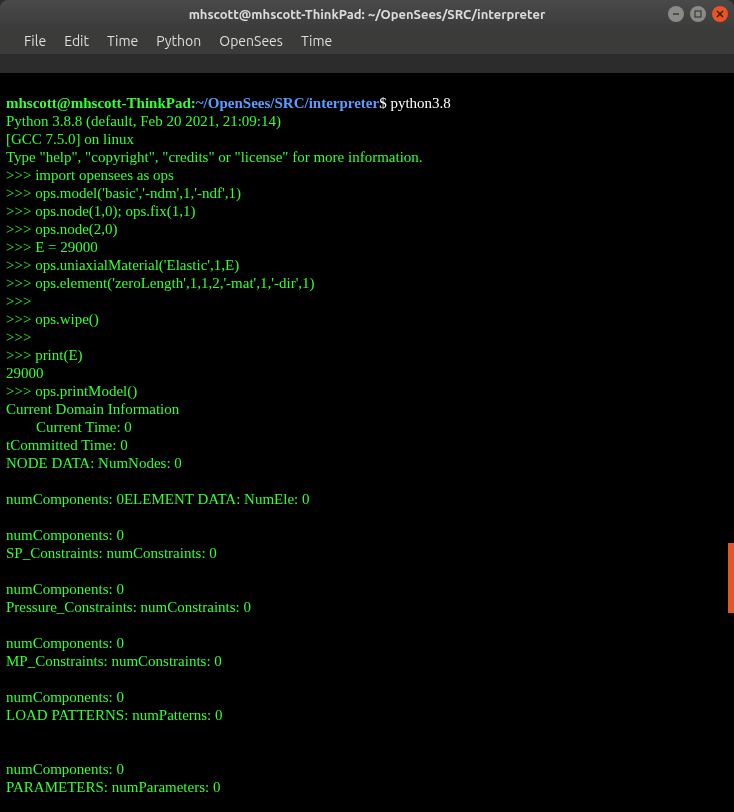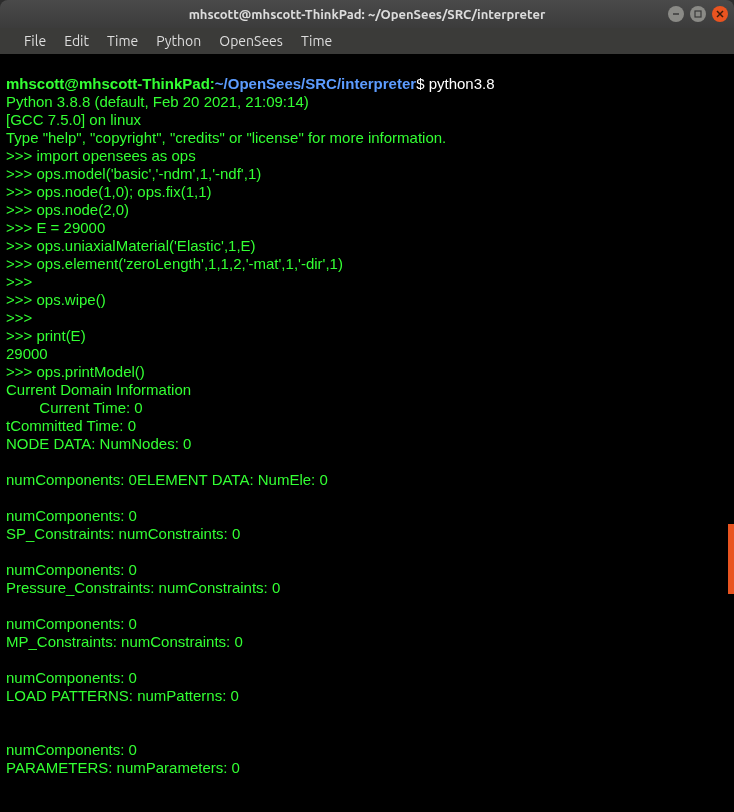--- a/index.html
+++ b/index.html
@@ -57,27 +57,28 @@
     gap: 2px;
   }
   .menu-item {
     padding: 3px 8px;
     cursor: pointer;
   }
   .terminal {
     flex: 1;
     background: #000000;
     color: #00ff00;
-    font-family: Liberation Sans, sans-serif;
+    font-family: Liberation Serif, serif;
     font-size: 15px;
     line-height: 18px;
     padding: 3px 6px;
     white-space: pre;
     overflow: hidden;
     position: relative;
+    margin-top: 19px;
   }
   .prompt-user { color: #33ff33; font-weight: bold; }
   .prompt-path { color: #5c9cff; font-weight: bold; }
   .prompt-dollar { color: #ffffff; }
   .cmd { color: #ffffff; }
   .out { color: #33ff33; }
   .scroll-indicator {
     position: absolute;
     right: 0;
     top: 470px;

